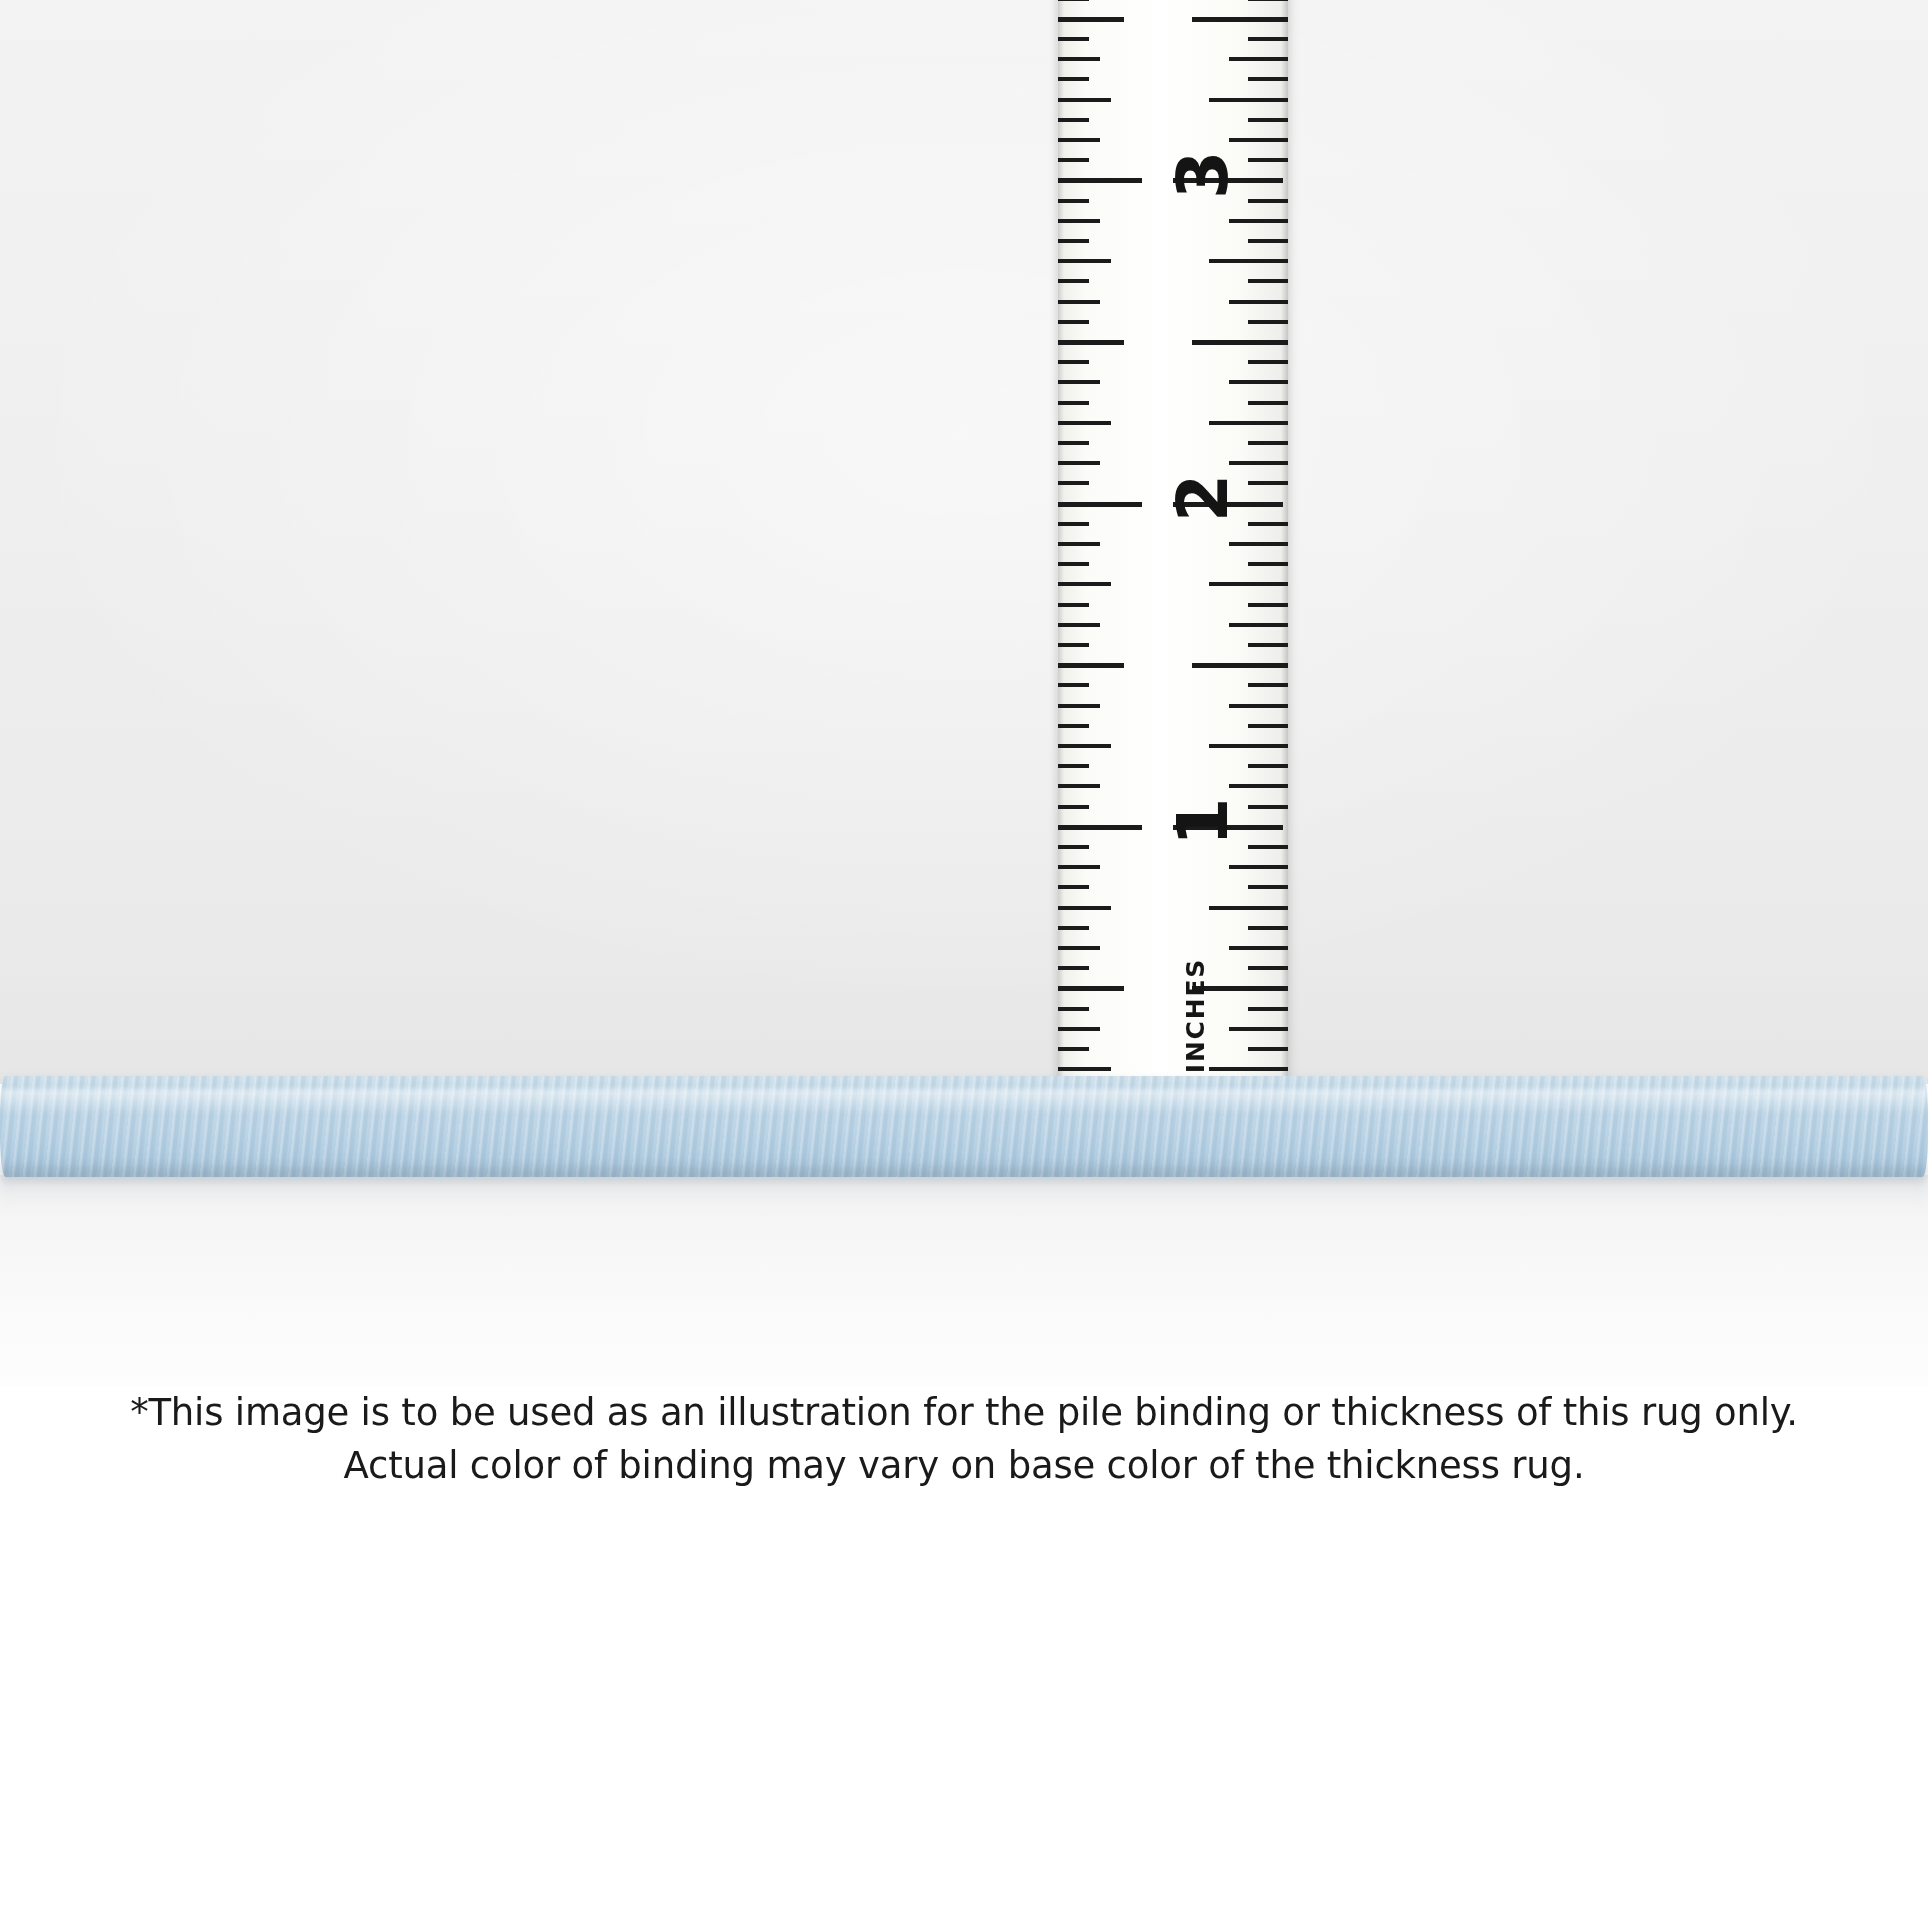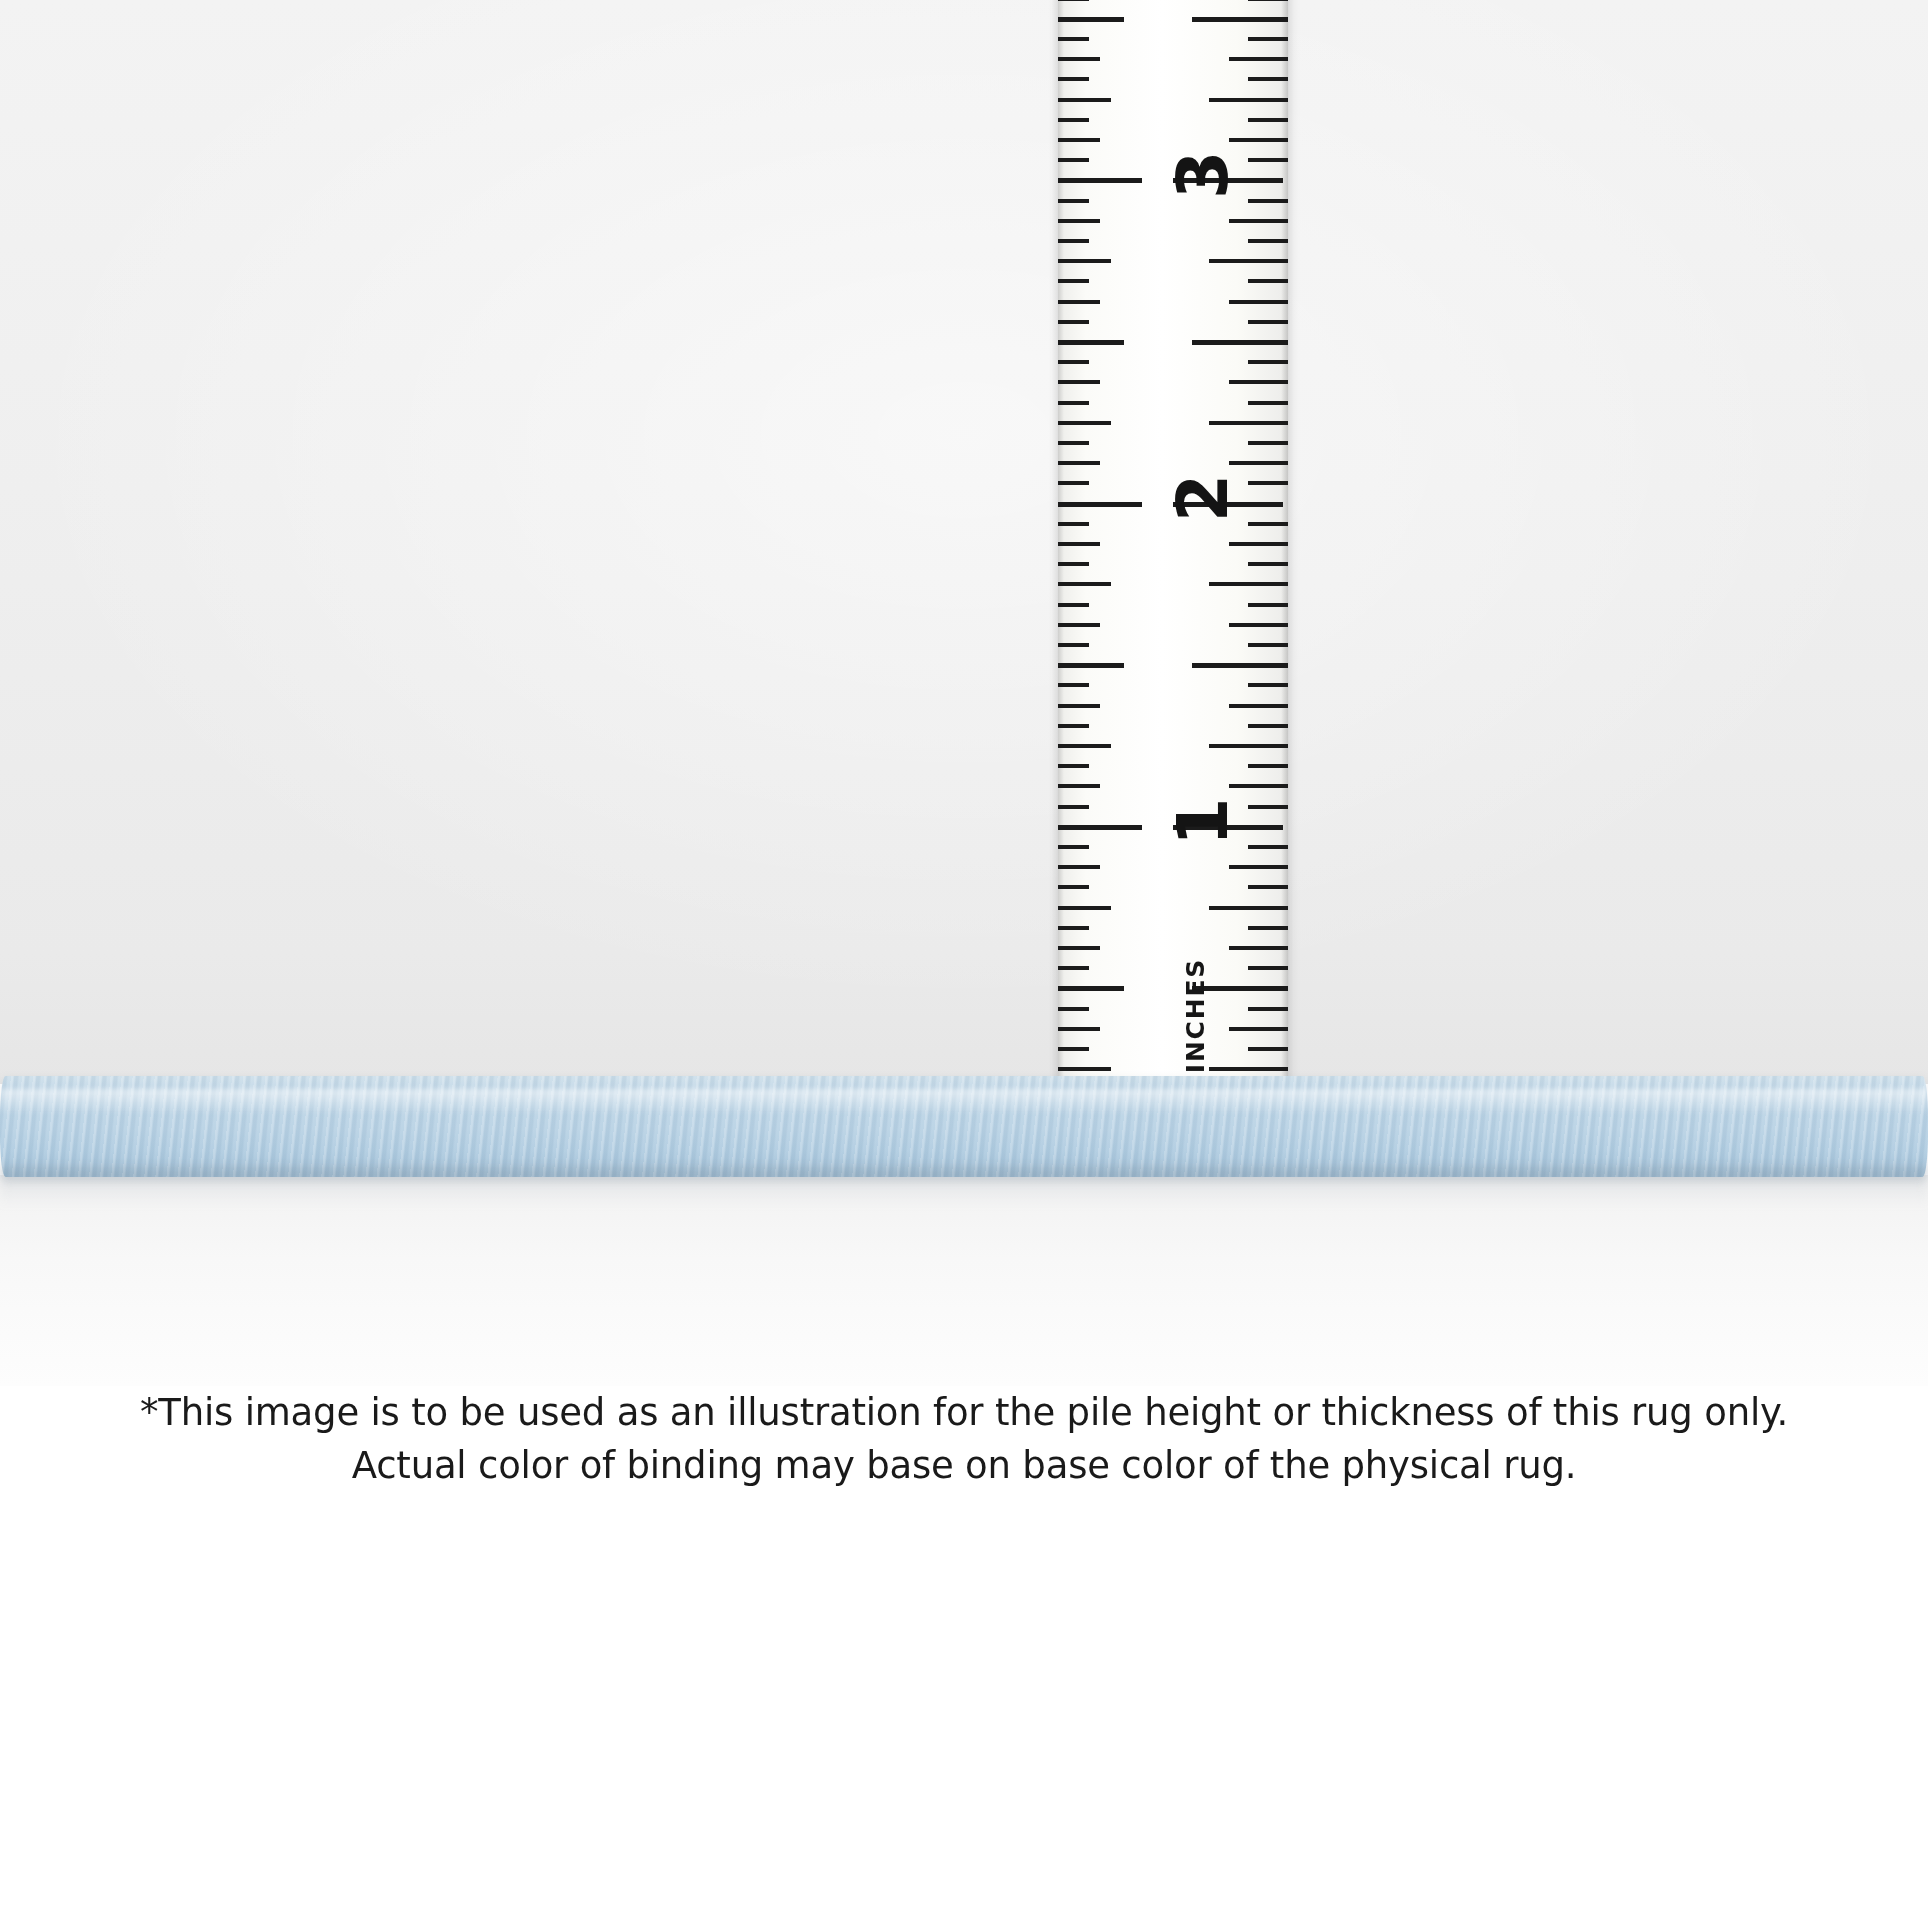--- a/index.html
+++ b/index.html
@@ -319,22 +319,22 @@
     </div>
   <div class="ruler-tip"></div>
   <div class="ruler-tip-shine"></div>
 
   <div class="rug-binding"></div>
   <div class="rug-binding-texture"></div>
   <div class="rug-binding-highlight"></div>
   <div class="rug-shadow"></div>
 
   <div class="caption">
-    <span class="line">*This image is to be used as an illustration for the pile height or thickness of this rug only.</span>
-    <span class="line">Actual color of binding may base on base color of the physical rug.</span>
+    <span class="line">*This image is to be used as an illustration for the pile binding or thickness of this rug only.</span>
+    <span class="line">Actual color of binding may vary on base color of the thickness rug.</span>
   </div>
 
 <div class="ruler-number" style="left: 1161px; top: 781px; width: 83px; text-align: center;">1</div>
     <div class="ruler-number" style="left: 1161px; top: 457px; width: 83px; text-align: center;">2</div>
     <div class="ruler-number" style="left: 1161px; top: 134px; width: 83px; text-align: center;">3</div>
     <div class="ruler-unit" style="left: 1131px; top: 1001px; width: 129px; text-align: center;">INCHES</div>
   </div>
 
 
 </body></html>

